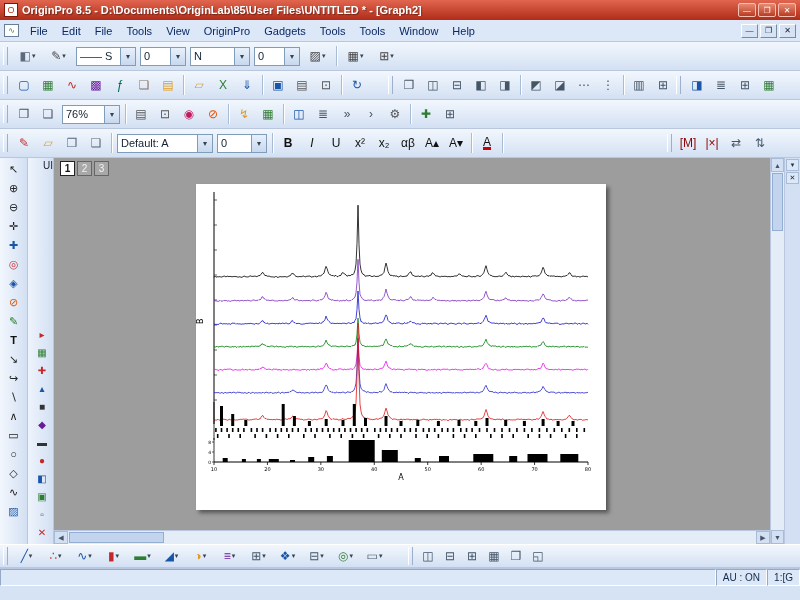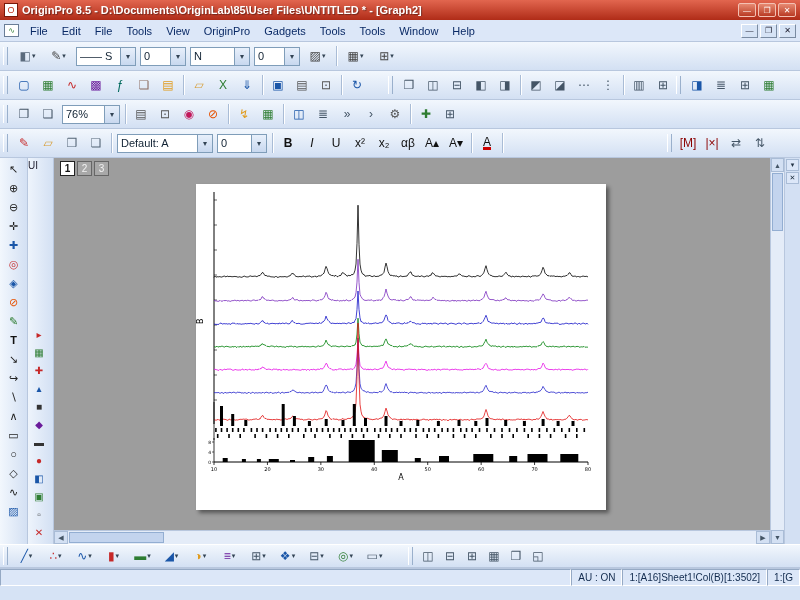--- a/index.html
+++ b/index.html
@@ -52,21 +52,21 @@
   .gap  { margin-left:18px; }
 
   
   .workspace { height:386px; display:flex; }
   .tools-palette { width:28px; background:linear-gradient(90deg,#f2f7fd,#d3e0f3);
     border-right:1px solid #b8c7de; display:flex; flex-direction:column; align-items:center;
     padding-top:2px; }
   .tools-palette .tb-btn { width:20px; height:19px; margin:0 0 0 0; }
   .tools-palette .tb-btn .glyph { font-size:11px; }
   .object-strip { width:26px; background:linear-gradient(90deg,#eef4fc,#d3e0f3);
-    border-right:1px solid #b8c7de; display:flex; flex-direction:column; align-items:flex-start;
+    border-right:1px solid #b8c7de; display:flex; flex-direction:column; align-items:flex-end;
     padding:2px 0; }
   .object-label { font-size:10px; color:#223; }
   .object-items { margin-top:auto; display:flex; flex-direction:column; align-items:center; }
   .object-strip .tb-btn { width:20px; height:18px; }
   .object-strip .tb-btn .glyph { font-size:10px; }
 
   .canvas-col { flex:1; display:flex; flex-direction:column; min-width:0; }
   .canvas { flex:1; background:#9d9d9d; position:relative; overflow:hidden; }
   .layer-buttons { position:absolute; top:3px; left:6px; display:flex; gap:2px; }
   .layer-btn { width:15px; height:15px; font-size:10px; border:1px solid #666;
@@ -812,15 +812,14 @@
       </button>
       <button class="tb-btn">
         <span class="glyph" style="color: rgb(68, 85, 102);">◱</span>
       </button>
     </div>
   </div>
 
 <div class="statusbar">
   <div class="seg seg-fill"></div>
   <div class="seg">AU : ON</div>
-  <div class="seg">1:[A16]Sheet1!Col(B)[1:3502]</div>
   <div class="seg">1:[G</div>
 </div>
 
 </body></html>

